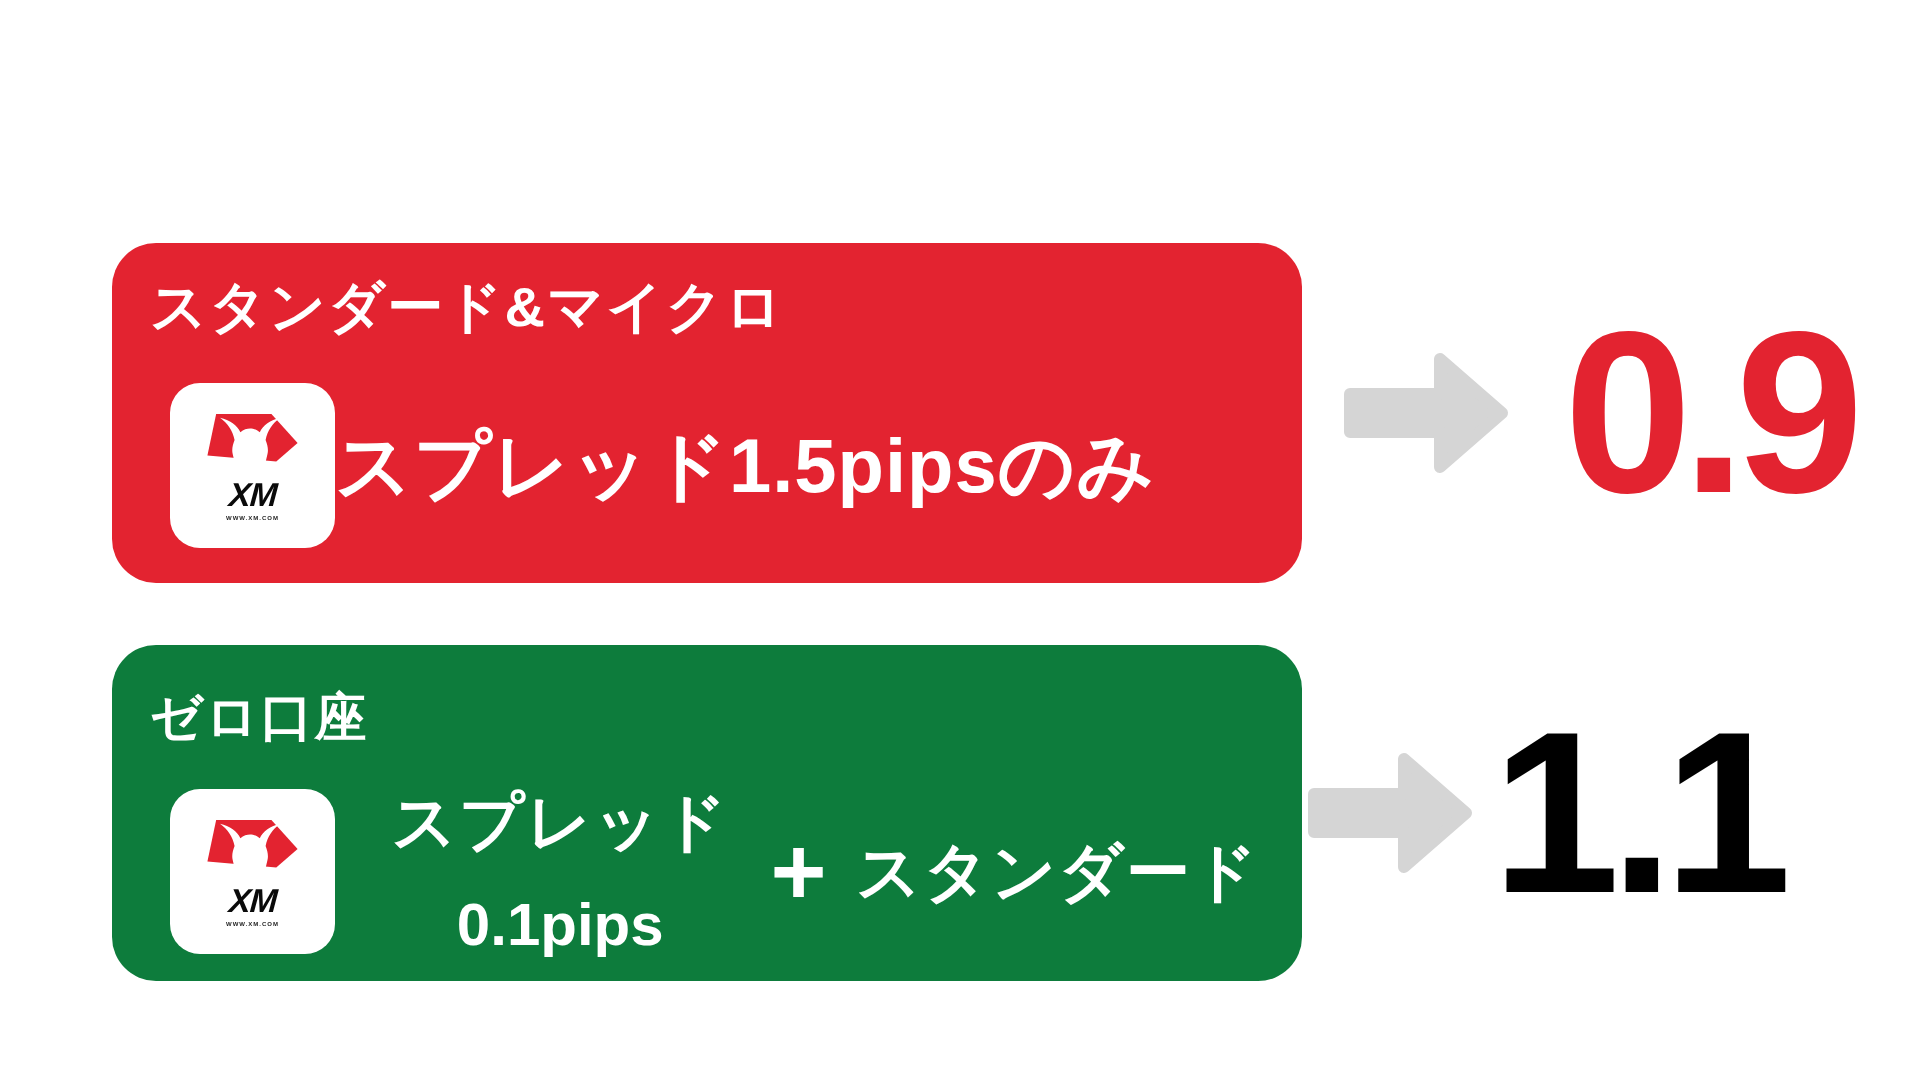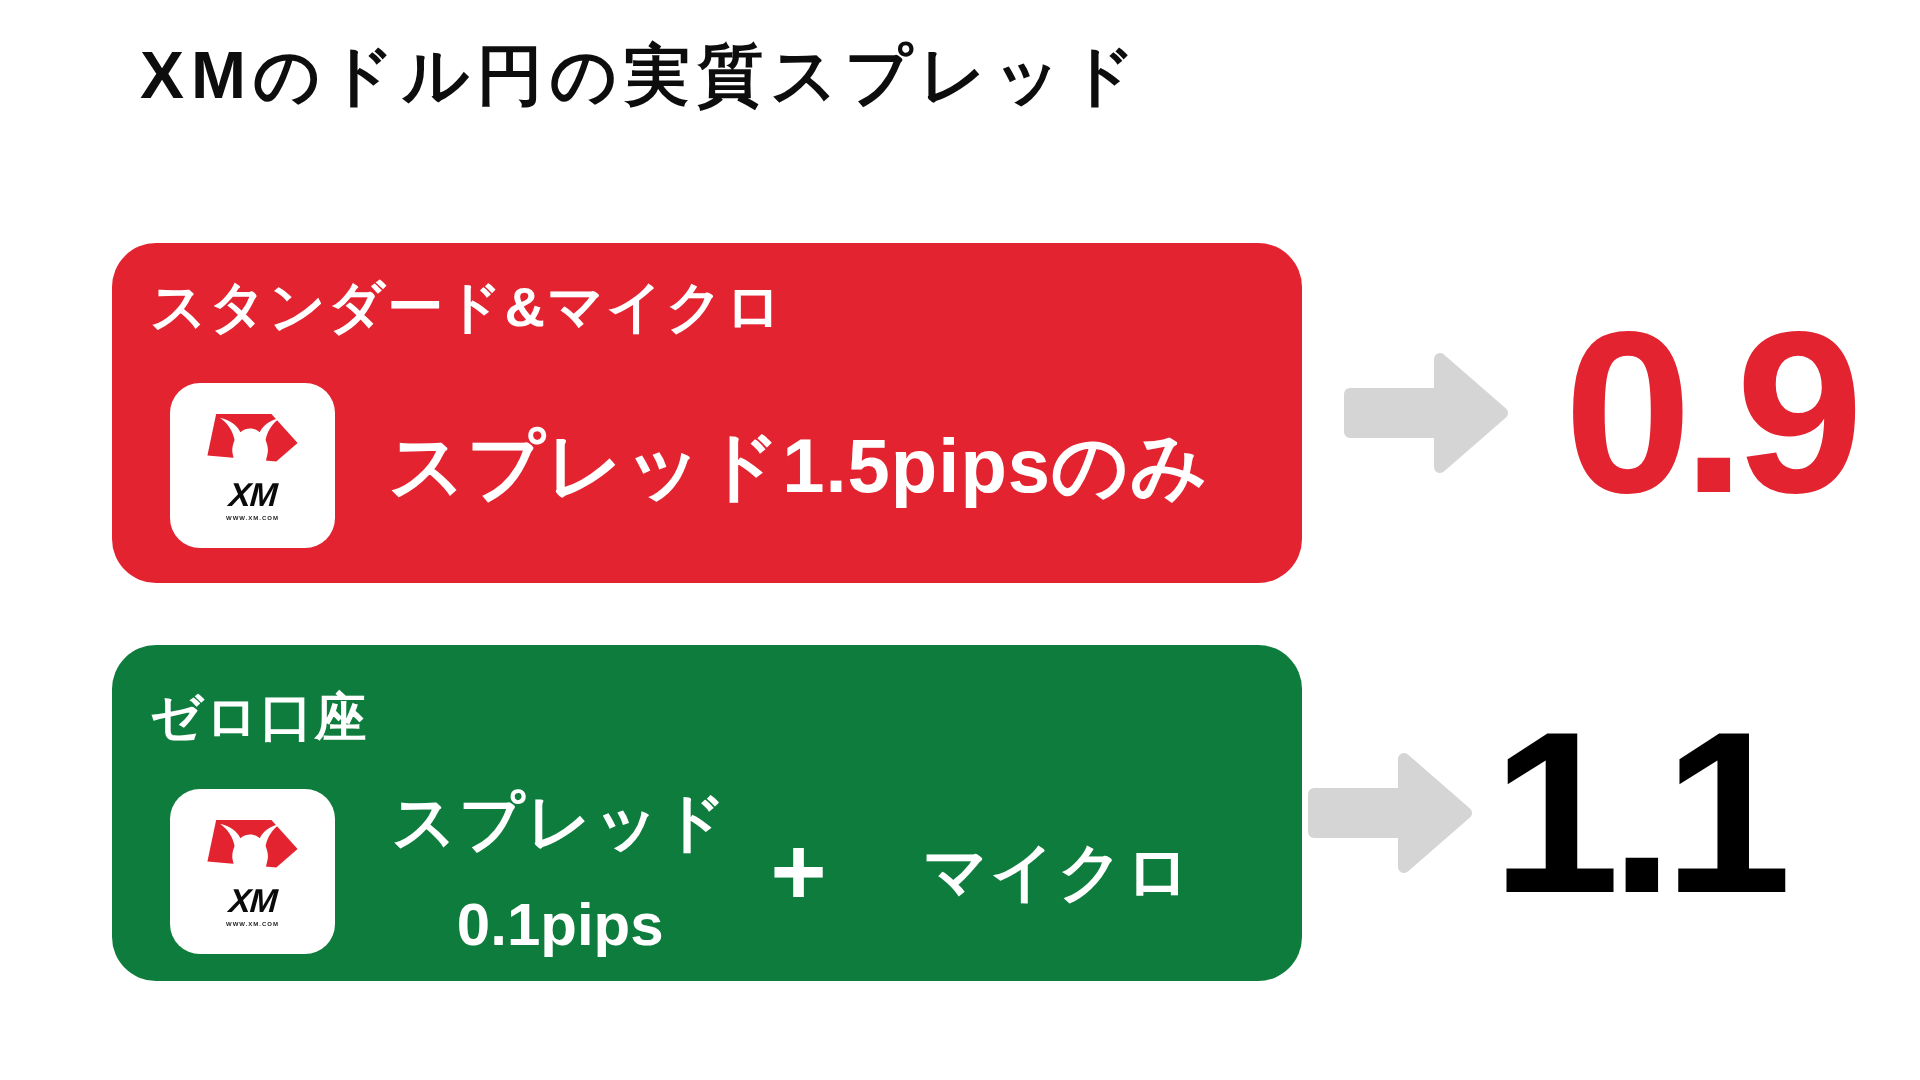--- a/index.html
+++ b/index.html
@@ -40,21 +40,21 @@
   }
   .xm-flag { width:112px; height:64px; display:block; }
   .xm-word {
     font-size:33px; font-weight:900; font-style:italic; color:#0a0a0a;
     line-height:1; letter-spacing:-1px; margin-top:3px;
     transform:skewX(-4deg);
   }
   .xm-url { font-size:6px; font-weight:700; color:#222; letter-spacing:1px; margin-top:4px; line-height:1; }
 
   .desc-single {
-    flex:1; text-align:center; font-size:76px; font-weight:800;
+    flex:1; font-size:76px; font-weight:800;
     line-height:1; letter-spacing:1px; white-space:nowrap;
   }
 
   .calc-col {
     flex:1; display:flex; flex-direction:column; align-items:center;
     font-size:64px; font-weight:800; line-height:1.66; letter-spacing:2px;
     white-space:nowrap;
     margin-left:21px;
   }
   .calc-col .pips-line { font-size:60px; letter-spacing:0; }
@@ -67,21 +67,20 @@
     letter-spacing:-10px; margin-left:16px; white-space:nowrap;
   }
   .result-red   { color:#e32330; }
   .result-green { color:#000000; }
 </style>
 </head>
 <body>
 
 <div class="canvas">
 
-  <div class="title">XMのドル円の実質スプレッド</div>
 
   <div class="row row-standard">
     <div class="card card-red">
       <div class="account-label">スタンダード&amp;マイクロ</div>
       <div class="content-row">
 
         <div class="xm-logo">
           <svg class="xm-flag" viewBox="0 0 110 66" aria-hidden="true">
             <polygon points="17,3 74,3 101,33 79,52 8,46" fill="#e32330"></polygon>
             <path fill="#ffffff" d="M36,30 C34,20 29,13 21,7 C31,9 39,15 42,22 C45,19 49,18 52,18 C55,18 59,19 62,22 C65,15 73,9 83,7 C75,13 70,20 68,30 C70,35 71,40 70,44 L67,57 C66,62 62,65 57,65 L47,65 C42,65 38,62 37,57 L34,44 C33,40 34,35 36,30 Z"></path>
@@ -118,21 +117,21 @@
         </div>
 
         <div class="calc-col">
           <div>スプレッド</div>
           <div class="pips-line">0.1pips</div>
         </div>
 
         <div class="plus-op">+</div>
 
         <div class="calc-col">
-          <div>マイクロ</div>
+          <div>スタンダード</div>
         </div>
 
       </div>
     </div>
 
     <div class="arrow-wrap">
       <svg width="168" height="136" viewBox="0 0 168 136" aria-hidden="true">
         <path d="M6,49 L96,49 L96,14 L158,68 L96,122 L96,87 L6,87 Z" fill="#d5d5d5" stroke="#d5d5d5" stroke-width="12" stroke-linejoin="round"></path>
       </svg>
     </div>

